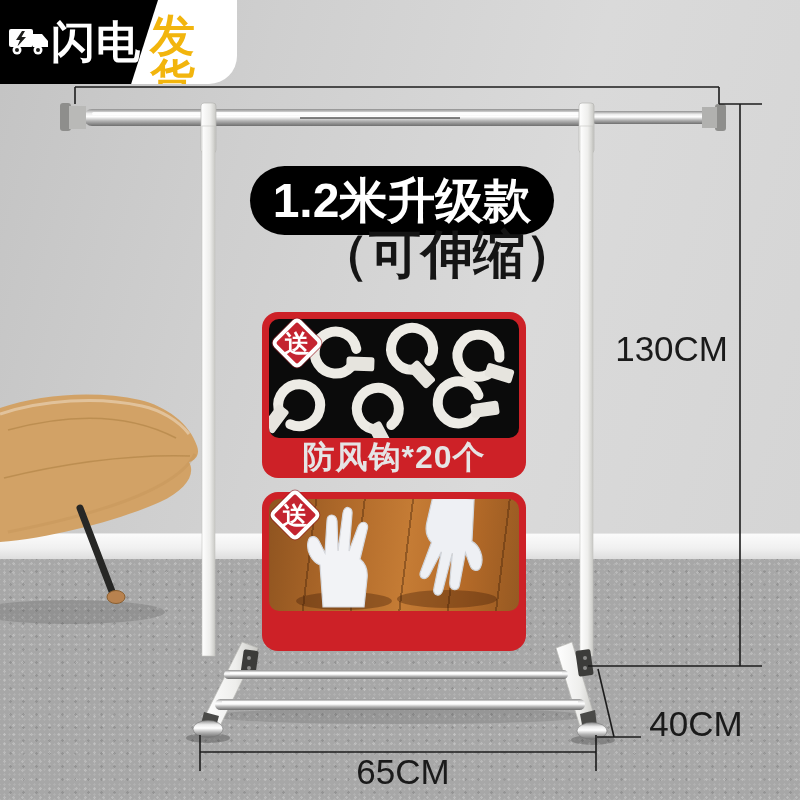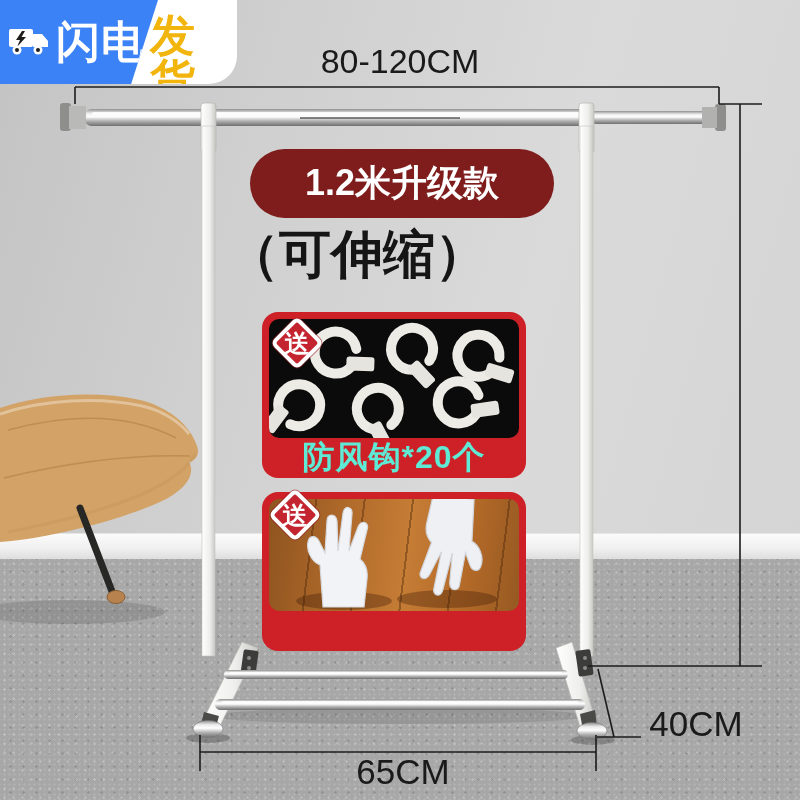--- a/index.html
+++ b/index.html
@@ -20,52 +20,52 @@
       radial-gradient(rgba(255,255,255,.20) 1px, transparent 1.5px),
       radial-gradient(rgba(0,0,0,.12) 1px, transparent 1.5px),
       radial-gradient(rgba(255,255,255,.10) 1px, transparent 1.4px);
     background-size:9px 9px,13px 13px,5px 5px;
     background-position:0 0,4px 6px,2px 3px;}
   
   .lyr{position:absolute;left:0;top:0;}
   
   .ship-badge{position:absolute;left:0;top:0;width:237px;height:84px;
     background:#ffffff;border-radius:0 0 28px 0;overflow:hidden;z-index:8;display:flex;}
-  .ship-black{position:absolute;left:0;top:0;width:158px;height:84px;background:#3b82f6;
+  .ship-black{position:absolute;left:0;top:0;width:158px;height:84px;background:#000000;
     clip-path:polygon(0 0,100% 0,83% 100%,0 100%);
-    display:flex;align-items:center;gap:5px;padding-left:7px;box-sizing:border-box;}
+    display:flex;align-items:center;padding-left:7px;box-sizing:border-box;}
   .ship-black .brand{color:#fff;font-size:44px;font-weight:bold;letter-spacing:1px;line-height:1;}
   .ship-gold{position:absolute;left:150px;top:0;width:87px;height:84px;
     display:flex;align-items:center;justify-content:center;
     color:#f2b50d;font-size:45px;font-weight:bold;line-height:1;margin-top:16px;}
   
   .dim{position:absolute;color:#1a1a1a;z-index:6;line-height:1;white-space:nowrap;}
   .dim-top{left:300px;top:44px;width:200px;text-align:center;font-size:34px;}
   .dim-height{left:598px;top:331px;width:130px;text-align:right;font-size:35px;}
   .dim-depth{left:646px;top:686px;width:100px;text-align:center;font-size:35px;margin-top:20px;}
   .dim-base{left:303px;top:754px;width:200px;text-align:center;font-size:35px;}
   
-  .pill{position:absolute;left:250px;top:149px;width:304px;height:69px;border-radius:35px;
-    background:#7f1d1d;color:#ffffff;font-size:36px;font-weight:bold;z-index:6;
+  .pill{position:absolute;left:250px;top:166px;width:304px;height:69px;border-radius:35px;
+    background:#000000;color:#ffffff;font-size:48px;font-weight:bold;z-index:6;
     display:flex;align-items:center;justify-content:center;white-space:nowrap;}
-  .subtitle{position:absolute;left:227px;top:220px;width:350px;text-align:left;
+  .subtitle{position:absolute;left:227px;top:220px;width:350px;text-align:right;
     font-size:52px;font-weight:bold;color:#151515;z-index:6;white-space:nowrap;}
   
   .panel{position:absolute;left:262px;width:264px;background:#cd2127;border-radius:16px;
     padding:7px 7px 0;box-sizing:border-box;z-index:5;}
   .panel-1{top:312px;height:166px;}
   .panel-2{top:492px;height:159px;}
   .photo{width:250px;border-radius:10px;overflow:hidden;position:relative;}
   .photo-hooks{height:119px;background:#0b0b0b;}
   .photo-gloves{height:112px;
     background:
       repeating-linear-gradient(97deg, transparent 0 46px, rgba(70,35,8,.40) 46px 48px),
       linear-gradient(97deg,#8f5420 0%,#b06a2a 30%,#c57c35 55%,#b46a28 78%,#965922 100%);}
   .caption{height:40px;display:flex;align-items:center;justify-content:center;
-    color:#5eead4;font-size:32px;font-weight:bold;letter-spacing:1px;white-space:nowrap;}
+    color:#e5e5e5;font-size:32px;font-weight:bold;letter-spacing:1px;white-space:nowrap;}
   .diamond{position:absolute;width:30px;height:30px;background:#c42430;border:4px solid #ffffff;
     border-radius:6px;transform:rotate(45deg);box-shadow:0 0 0 1px rgba(150,20,30,.55);
     display:flex;align-items:center;justify-content:center;z-index:3;}
   .diamond span{transform:rotate(-45deg);color:#ffffff;font-size:25px;font-weight:bold;line-height:1;}
   .dmd-1{left:16px;top:12px;}
   .dmd-2{left:14px;top:4px;}
   svg{display:block;}
 </style>
 </head>
 <body>
@@ -182,21 +182,21 @@
         <circle cx="10" cy="27" r="4.5" fill="#ffffff"></circle>
           <circle cx="10" cy="27" r="2" fill="#1d1d1b"></circle>
         <circle cx="31" cy="27" r="4.5" fill="#ffffff"></circle>
           <circle cx="31" cy="27" r="2" fill="#1d1d1b"></circle>
       </svg>
       <span class="brand">闪电</span>
     </div>
     <div class="ship-gold">发货</div>
   </div>
 
-  <div class="dim dim-top">80-120CM</div>
+  <div class="dim dim-height">130CM</div>
   <div class="dim dim-depth">40CM</div>
   <div class="dim dim-base">65CM</div>
 
   <div class="pill">1.2米升级款</div>
   <div class="subtitle">（可伸缩）</div>
 
   <div class="panel panel-1">
     <div class="photo photo-hooks">
       <svg width="250" height="119" viewBox="0 0 250 119">
         <defs>

